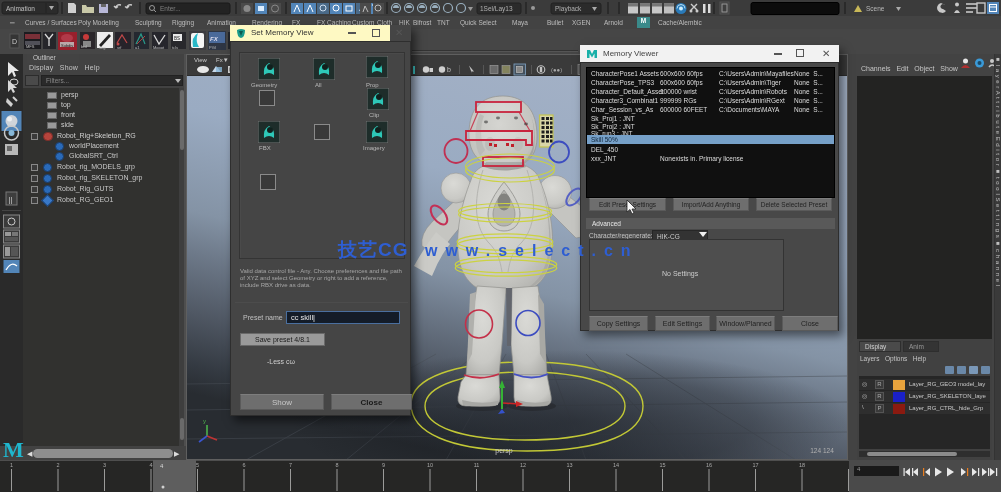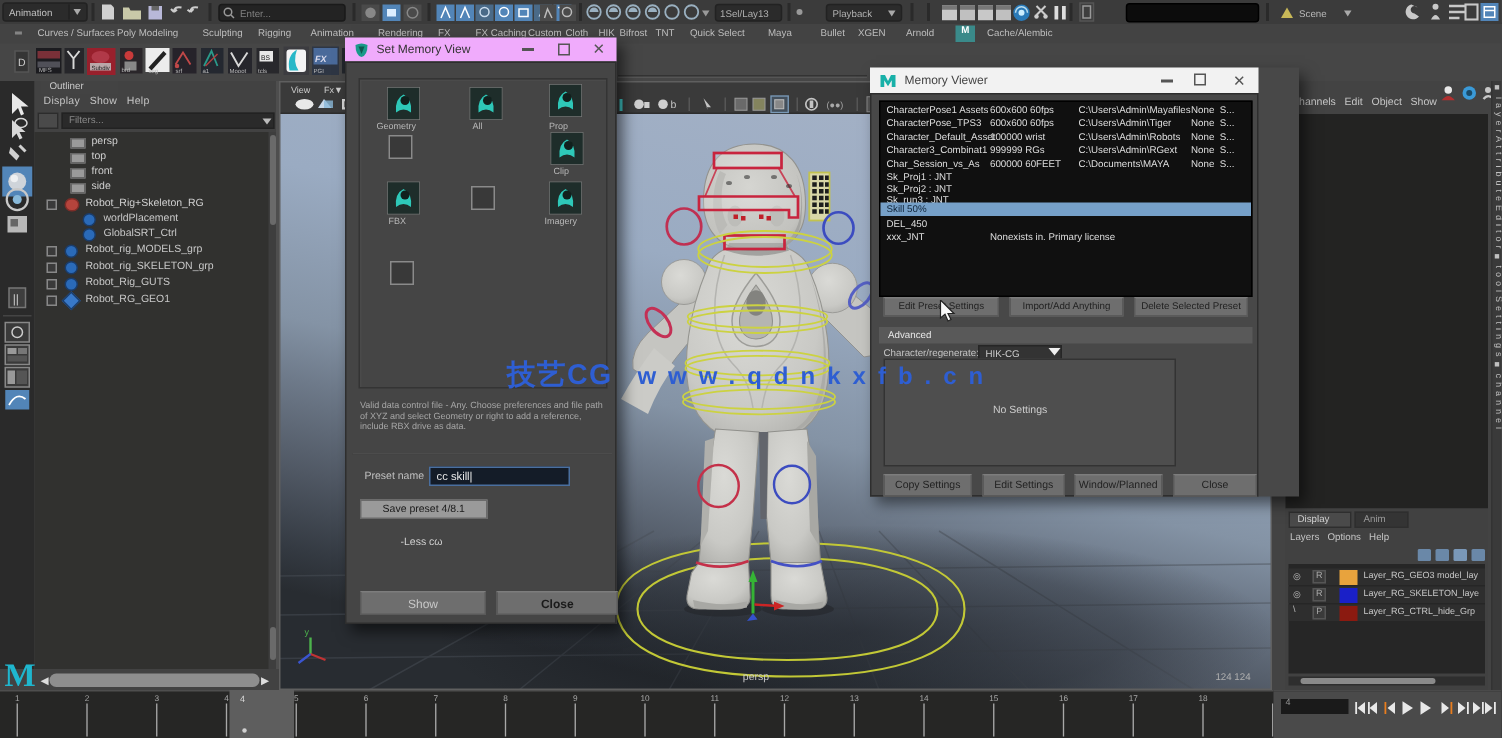--- a/index.html
+++ b/index.html
@@ -653,21 +653,21 @@
           <rect x="85" y="2" width="1.2" height="8"></rect>
           <path d="M 87,2 L 92,6 L 87,10 Z"></path>
           <rect x="93" y="2" width="1.2" height="8"></rect>
 </g>
 </svg>
 </div>
 
 <div id="dialog1">
 <div class="abs" style="left:230px;top:25px;width:181px;height:391px;box-shadow:4px 5px 9px rgba(0,0,0,0.55);background:#454545;">
 
- <div class="abs" style="left:0;top:0;width:181px;height:16px;background:#f0abfc;">
+ <div class="abs" style="left:0;top:0;width:160px;height:16px;background:#fef9c3;">
    <svg class="abs" style="left:5px;top:2px;" width="12" height="12">
             <path d="M 2,3 Q 6,1 10,3 Q 10,10 6,11 Q 2,10 2,3 Z" fill="#1a9a8a"></path>
             <path d="M 4,4 L 6,9 L 8,4" fill="#0d5a50"></path>
           </svg>
    <div class="abs" style="left:21px;top:3px;font-size:8px;color:#333;">Set Memory View</div>
    <div class="abs" style="left:118px;top:7px;width:8px;height:1.5px;background:#555;"></div>
    <div class="abs" style="left:142px;top:4px;width:8px;height:8px;border:1.2px solid #555;"></div>
    <div class="abs" style="left:165px;top:2px;font-size:10px;color:#555;">✕</div>
  </div>
 
@@ -716,34 +716,34 @@
           </svg>
   <div class="abs t6" style="left:132px;top:103px;">Imagery</div>
 
   <div class="abs" style="left:29px;top:132px;width:16px;height:16px;border:1px solid #8a8a8a;background:#393939;"></div>
 
   <div class="abs" style="left:9px;top:226px;width:165px;font-size:6px;color:#a6a6a6;line-height:7px;">Valid data control file - Any. Choose preferences and file path of XYZ and select Geometry or right to add a reference, include RBX drive as data.</div>
 
   <div class="abs" style="left:4px;top:260px;width:173px;height:1px;background:#333;border-bottom:1px solid #4c4c4c;"></div>
 
   <div class="abs" style="left:12px;top:272px;font-size:7px;color:#c0c0c0;">Preset name</div>
-  <div class="abs" style="left:55px;top:269px;width:94px;height:13px;background:#141c28;border:1px solid #4a6f9f;color:#e8e8e8;font-size:7.5px;padding:1px 3px 0 4px;">cc skill|</div>
+  <div class="abs" style="left:55px;top:269px;width:114px;height:13px;background:#141c28;border:1px solid #4a6f9f;color:#e8e8e8;font-size:7.5px;padding:1px 3px 0 4px;">cc skill|</div>
 
   <div class="abs" style="left:9px;top:291px;width:85px;height:13px;background:#9a9a9a;border:1px solid #6a6a6a;color:#1a1a1a;font-size:7px;text-align:center;padding-top:1.5px;">Save preset 4/8.1</div>
 
   <div class="abs" style="left:36px;top:316px;font-size:7px;color:#d0d0d0;">-Less cω</div>
 
   <div class="abs btn" style="left:9px;top:352px;width:84px;height:16px;padding-top:3px;color:#c8c8c8;">Show</div>
   <div class="abs btn" style="left:100px;top:352px;width:81px;height:16px;padding-top:3px;color:#1a1a1a;font-weight:bold;">Close</div>
  </div>
 </div>
 </div>
 
 <div id="dialog2">
-<div class="abs" style="left:580px;top:45px;width:286px;height:286px;box-shadow:4px 5px 9px rgba(0,0,0,0.5);background:#484848;">
+<div class="abs" style="left:580px;top:45px;width:259px;height:286px;box-shadow:4px 5px 9px rgba(0,0,0,0.5);background:#484848;">
 
  <div class="abs" style="left:0;top:0;width:259px;height:17px;background:#f2f2f2;">
    <svg class="abs" style="left:6px;top:3px;" width="12" height="11">
             <path d="M 1,10 L 1,2 L 4,2 L 6,6 L 8,2 L 11,2 L 11,10 L 8.5,10 L 8.5,5.5 L 6,9.5 L 3.5,5.5 L 3.5,10 Z" fill="#18b0a8"></path>
           </svg>
    <div class="abs" style="left:23px;top:4px;font-size:8px;color:#444;">Memory Viewer</div>
    <div class="abs" style="left:194px;top:8px;width:8px;height:1.5px;background:#555;"></div>
    <div class="abs" style="left:216px;top:4px;width:8px;height:8px;border:1.2px solid #555;"></div>
    <div class="abs" style="left:242px;top:3px;font-size:10px;color:#555;">✕</div>
  </div>
@@ -803,17 +803,17 @@
 </div>
 
 <svg class="abs" style="left:626px;top:200px;" width="12" height="16">
         <path d="M 1,0 L 1,12 L 4,9.5 L 6,14 L 8,13 L 6,9 L 10,9 Z" fill="#f8f8f8" stroke="#222" stroke-width="0.8"></path>
       </svg>
 </div>
 
 <div id="watermark">
 <div class="abs" style="left:338px;top:237px;width:420px;height:26px;color:#2e5ed2;font-weight:bold;z-index:50;white-space:nowrap;">
 <span style="font-size:19px;letter-spacing:1px;">技艺CG</span>
-<span style="font-size:16px;letter-spacing:8px;margin-left:12px;">www.qdnkxfb.cn</span>
+<span style="font-size:16px;letter-spacing:8px;margin-left:12px;">www.select.cn</span>
 </div>
 </div>
 
 </div>
 
 </body></html>

